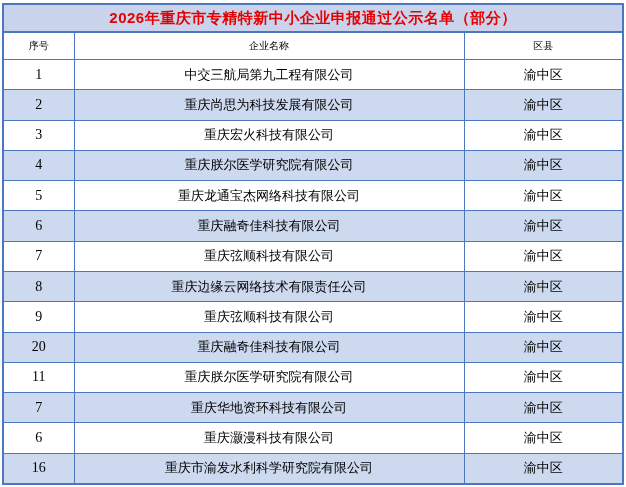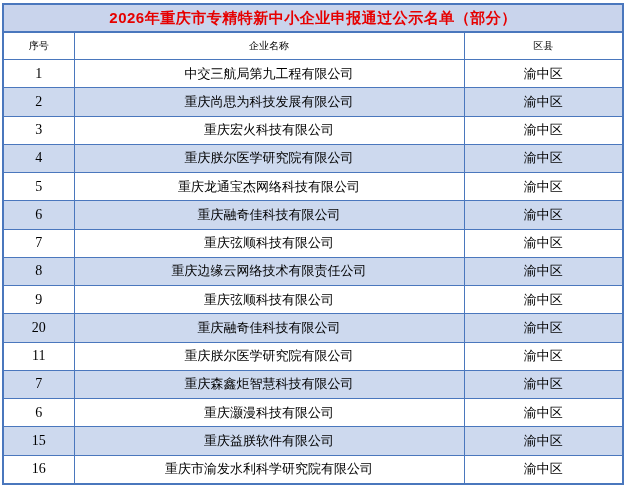--- a/index.html
+++ b/index.html
@@ -139,31 +139,26 @@
           <td class="cell-name">重庆融奇佳科技有限公司</td>
           <td class="cell-district">渝中区</td>
         </tr>
         <tr>
           <td class="cell-no">11</td>
           <td class="cell-name">重庆朕尔医学研究院有限公司</td>
           <td class="cell-district">渝中区</td>
         </tr>
         <tr>
           <td class="cell-no">7</td>
-          <td class="cell-name">重庆森鑫炬智慧科技有限公司</td>
+          <td class="cell-name">重庆华地资环科技有限公司</td>
           <td class="cell-district">渝中区</td>
         </tr>
         <tr>
           <td class="cell-no">6</td>
           <td class="cell-name">重庆灏漫科技有限公司</td>
-          <td class="cell-district">渝中区</td>
-        </tr>
-        <tr>
-          <td class="cell-no">15</td>
-          <td class="cell-name">重庆益朕软件有限公司</td>
           <td class="cell-district">渝中区</td>
         </tr>
         <tr>
           <td class="cell-no">16</td>
           <td class="cell-name">重庆市渝发水利科学研究院有限公司</td>
           <td class="cell-district">渝中区</td>
         </tr>
       </tbody>
   </table>
 </div>

